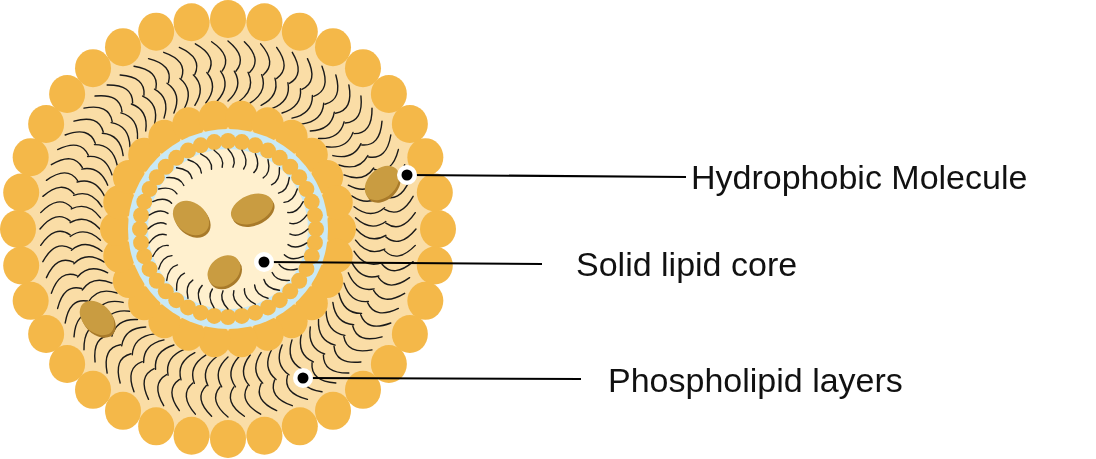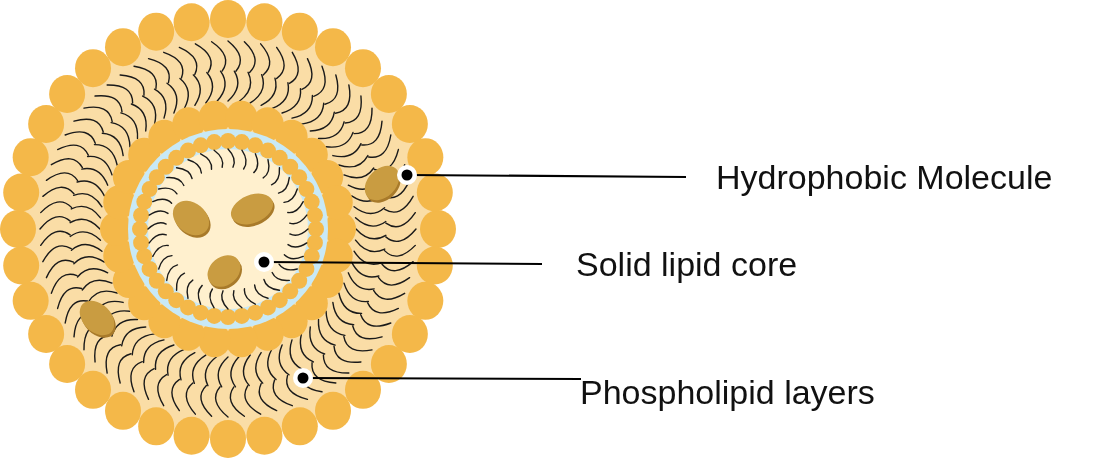--- a/index.html
+++ b/index.html
@@ -314,15 +314,15 @@
       <circle cx="407" cy="175" r="5.5" fill="#000000"></circle>
       <line x1="264" y1="262" x2="542" y2="264" stroke="#000000" stroke-width="2.2"></line>
       <circle cx="264" cy="262" r="10" fill="#ffffff"></circle>
       <circle cx="264" cy="262" r="5.5" fill="#000000"></circle>
       <line x1="303" y1="378" x2="581" y2="379" stroke="#000000" stroke-width="2.2"></line>
       <circle cx="303" cy="378" r="10" fill="#ffffff"></circle>
       <circle cx="303" cy="378" r="5.5" fill="#000000"></circle>
     </g>
 </svg>
 
-<div class="label" style="left:691px;top:160px;margin-left:25px;">Hydrophobic Molecule</div>
+<div class="label" style="left:691px;top:160px;">Hydrophobic Molecule</div>
 <div class="label" style="left:576px;top:247px;text-align:center;">Solid lipid core</div>
-<div class="label" style="left:580px;top:363px;margin-top:12px;">Phospholipid layers</div>
+<div class="label" style="left:608px;top:363px;">Phospholipid layers</div>
 
 </body></html>

